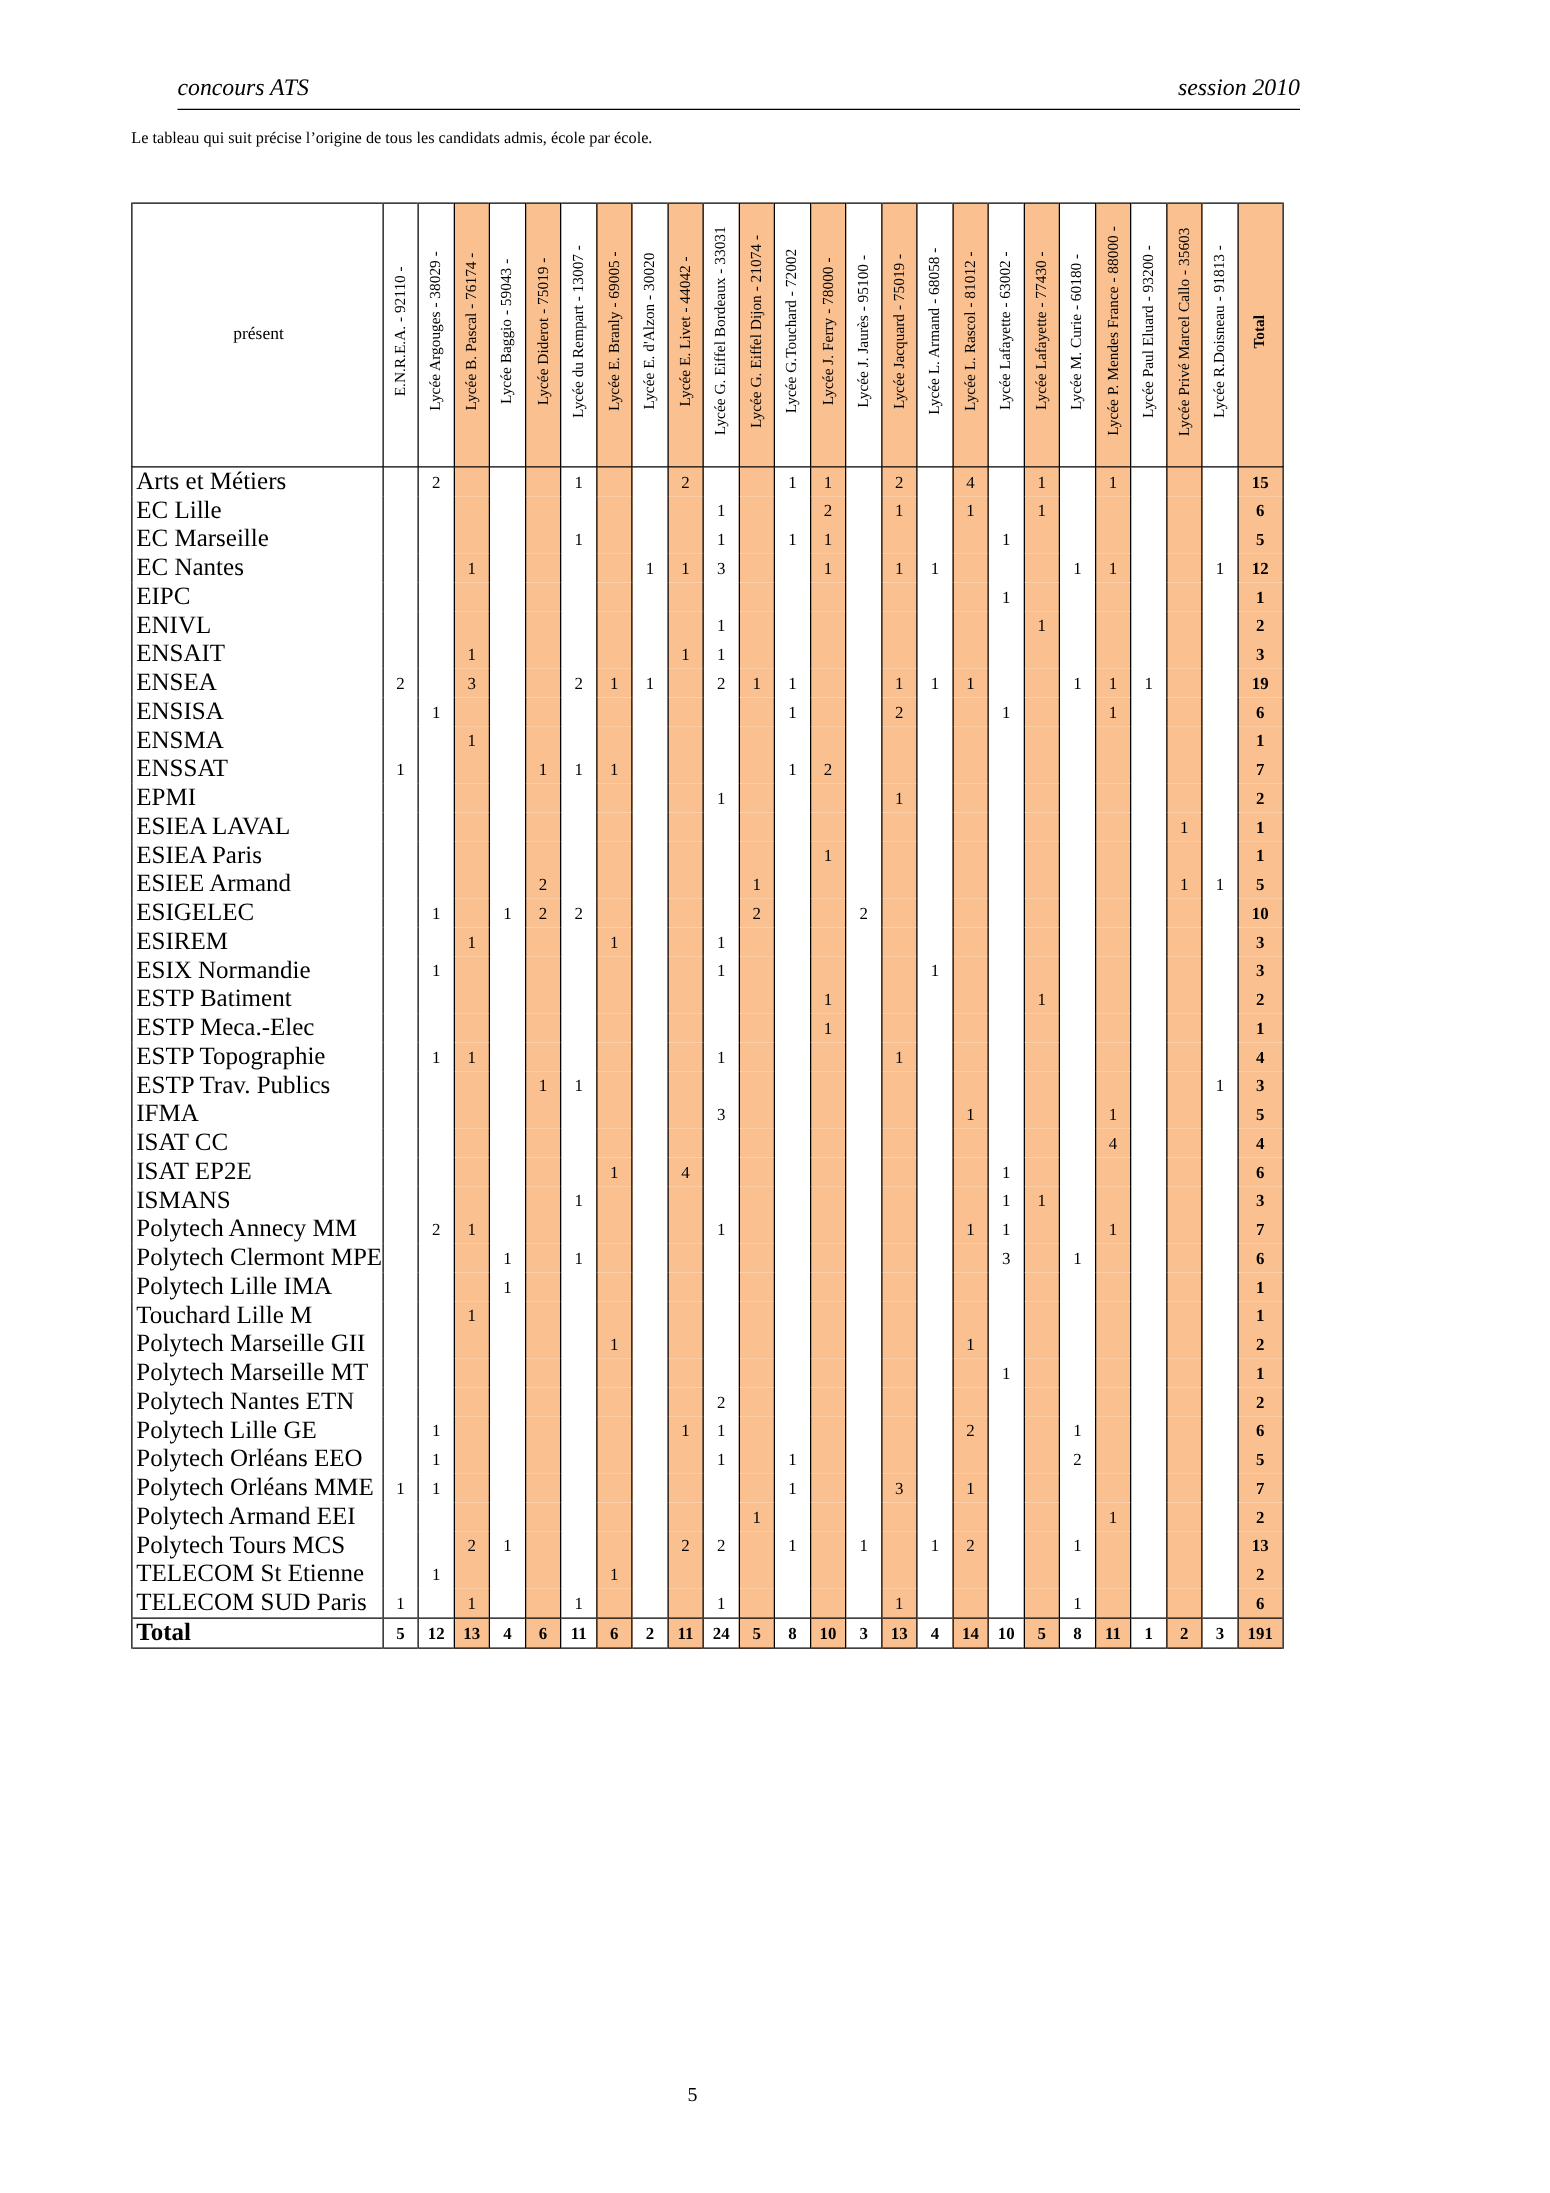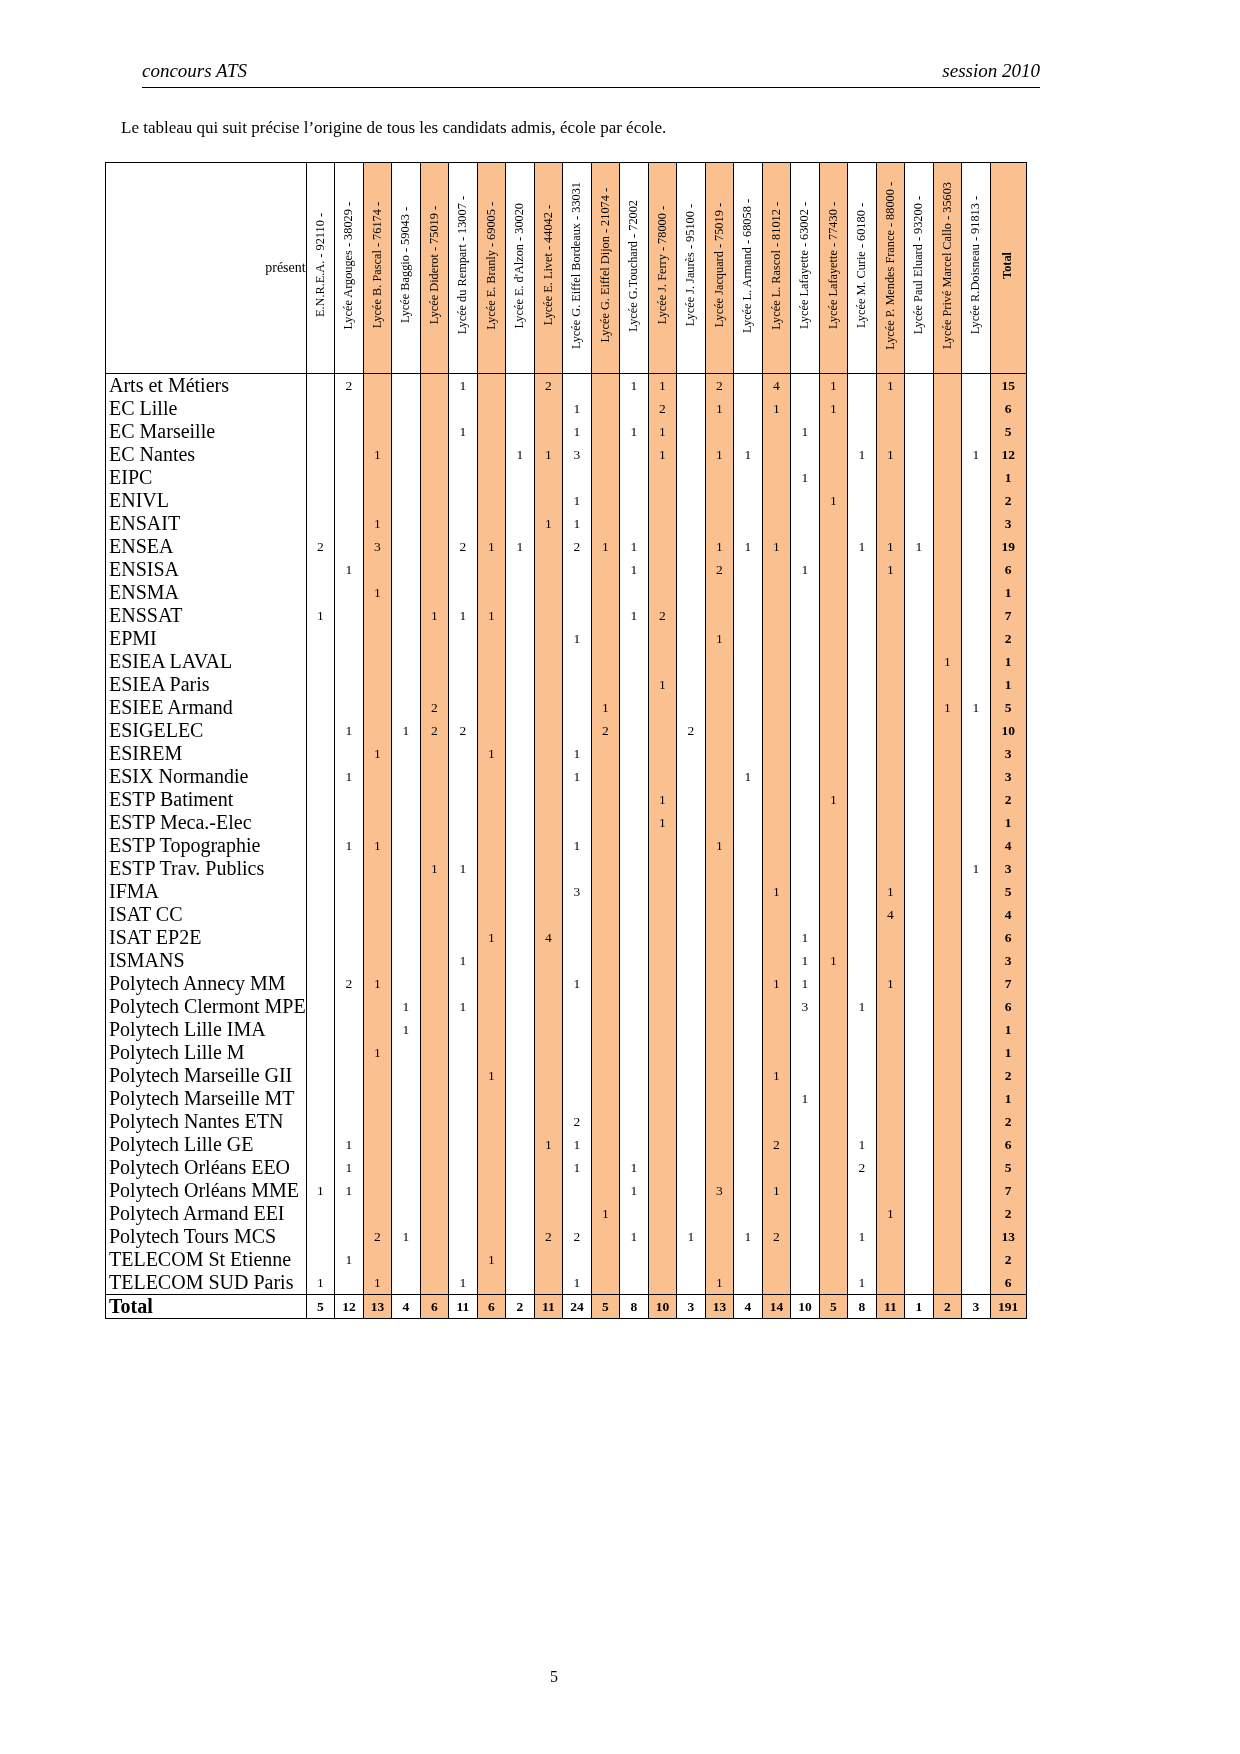--- a/index.html
+++ b/index.html
@@ -8,33 +8,33 @@
     width:1240px;height:1754px;background:#ffffff;color:#000;
     font-family:"Liberation Serif","DejaVu Serif",serif;
     position:relative;overflow:hidden;
   }
   .doc-header{
     position:absolute;left:105px;top:60px;width:898px;
     display:flex;justify-content:space-between;align-items:flex-end;
     font-style:italic;font-size:19px;
     border-bottom:1.5px solid #000;padding-bottom:5px;margin-left:37px;
   }
-  .intro{position:absolute;left:105px;top:102px;width:898px;font-size:17px;margin:16px;}
+  .intro{position:absolute;left:105px;top:102px;width:898px;font-size:13px;margin:0;}
   .results-table{
     position:absolute;left:105px;top:162px;
     border-collapse:collapse;table-layout:fixed;
     border:1.5px solid #000;
   }
   .results-table th,.results-table td{
     border-left:1px solid #000;border-right:1px solid #000;
     padding:0;vertical-align:middle;
   }
   thead th{height:210px;vertical-align:bottom;border-bottom:1px solid #000;}
   th.corner{text-align:left;}
-  .corner-label{font-size:14px;font-weight:normal;display:block;text-align:right;padding:0 0 1px 2px;}
+  .corner-label{font-size:14px;font-weight:normal;display:block;text-align:center;padding:0 0 1px 2px;}
   th.colhead{text-align:center;}
   .vtext{
     writing-mode:vertical-rl;transform:rotate(180deg);
     white-space:nowrap;font-size:12.3px;font-weight:normal;line-height:1.1;
     display:inline-block;padding:4px 0 3px;
   }
   .total-col .vtext{font-weight:bold;}
   .shaded{background:var(--shade,#FAC090);}
   tbody tr{height:19px;}
   th.rowlabel{font-weight:normal;text-align:left;font-size:20px;padding-left:3px;white-space:nowrap;}
@@ -922,21 +922,21 @@
         <td class="cell"></td>
         <td class="cell shaded"></td>
         <td class="cell"></td>
         <td class="cell shaded"></td>
         <td class="cell"></td>
         <td class="cell shaded"></td>
         <td class="cell"></td>
         <td class="cell total-col shaded">1</td>
       </tr>
       <tr>
-        <th class="rowlabel">Polytech Lille M</th>
+        <th class="rowlabel">Touchard Lille M</th>
         <td class="cell"></td>
         <td class="cell"></td>
         <td class="cell shaded">1</td>
         <td class="cell"></td>
         <td class="cell shaded"></td>
         <td class="cell"></td>
         <td class="cell shaded"></td>
         <td class="cell"></td>
         <td class="cell shaded"></td>
         <td class="cell"></td>

